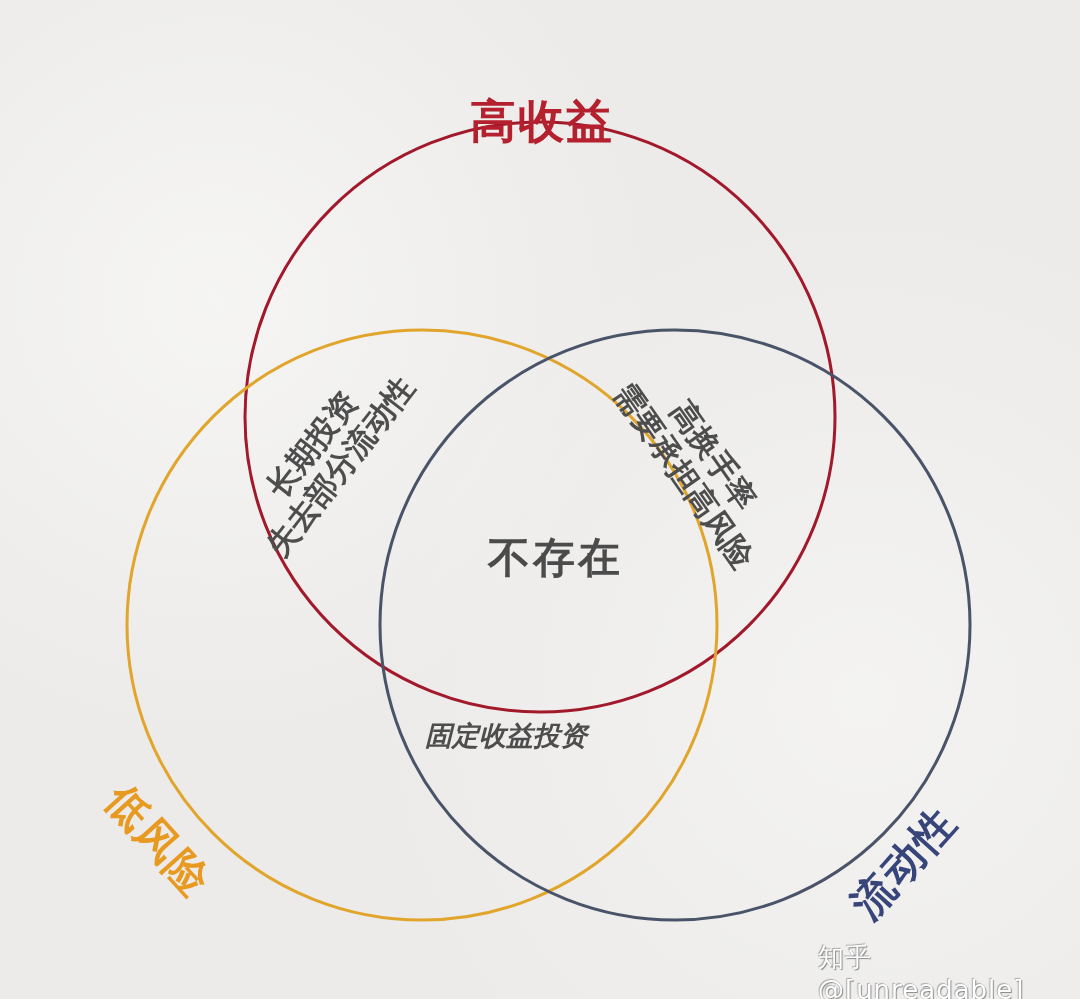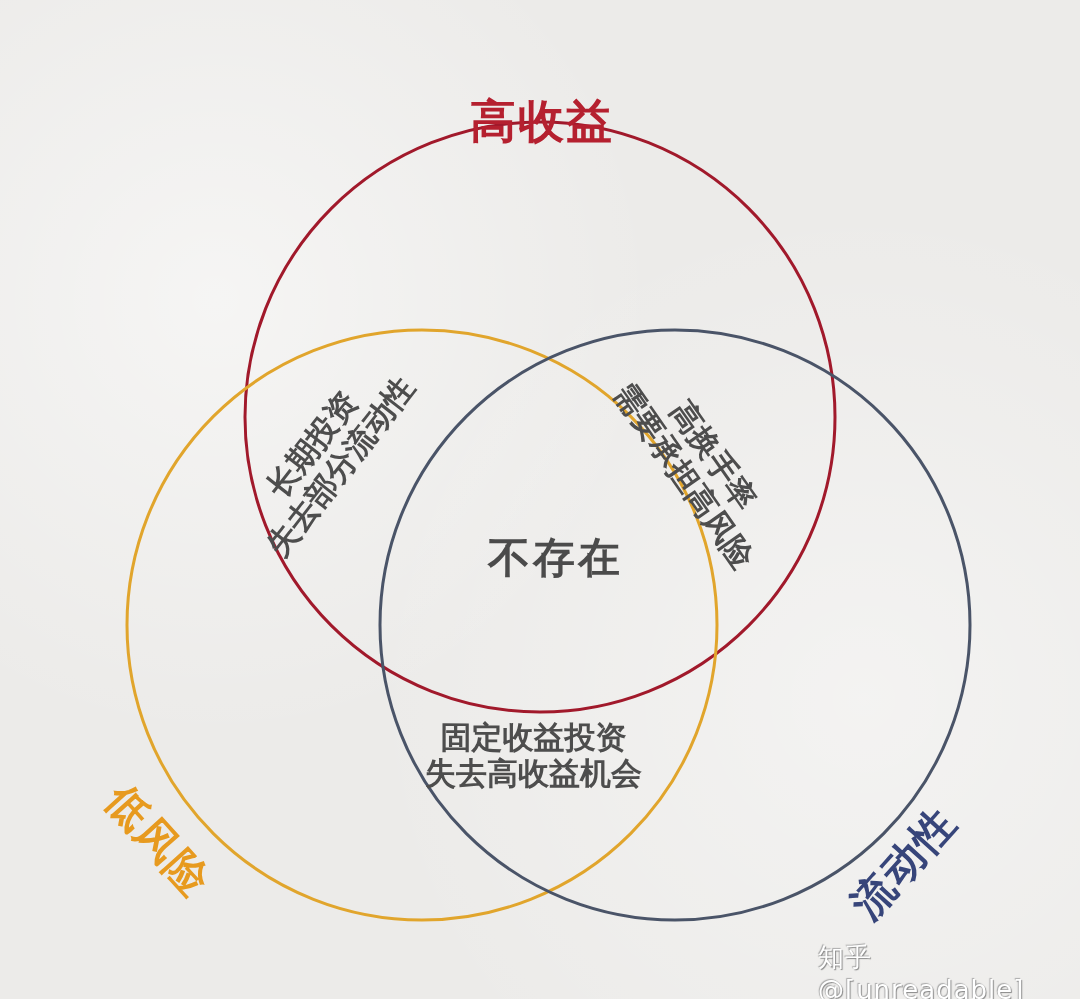--- a/index.html
+++ b/index.html
@@ -22,21 +22,21 @@
       transform-origin: center center; line-height: 1;
       font-family: "DejaVu Sans", sans-serif;
     }
     .title-top { left: 470px; top: 62px; font-size: 46px; color: #b5202f; letter-spacing: 2px; margin-top: 36px; }
     .title-left { left: 92px; top: 820px; font-size: 42px; color: #e79a1f; transform: rotate(48deg); letter-spacing: 2px; }
     .title-right { left: 838px; top: 842px; font-size: 42px; color: #37457a; transform: rotate(-48deg); letter-spacing: 2px; }
     .center { left: 460px; top: 537px; font-size: 42px; color: #4b4b4b; letter-spacing: 3px; margin-left: 28px; }
     .region { color: #4d4d4d; font-size: 31px; text-align: center; line-height: 1.15; }
     .region-lr { left: 218px; top: 420px; transform: rotate(-52deg); }
     .region-rl { left: 590px; top: 430px; transform: rotate(55deg); }
-    .region-bottom { left: 425px; top: 720px; font-size: 31px; }
+    .region-bottom { left: 425px; top: 720px; font-size: 27px; font-style: italic; }
     .watermark {
       position: absolute; left: 818px; top: 940px; font-size: 26px;
       color: #ffffff; text-shadow: 1px 1px 1px #888, -1px -1px 1px #aaa;
       letter-spacing: 1px;
     }
     .region div { display: block; }
   </style>
 </head>
 <body>
 
@@ -57,18 +57,17 @@
   <div>失去部分流动性</div>
 </div>
 
 <div class="label region region-rl">
   <div>高换手率</div>
   <div>需要承担高风险</div>
 </div>
 
 <div class="label region region-bottom">
   <div>固定收益投资</div>
-  <div>失去高收益机会</div>
 </div>
 
 <div class="label center">不存在</div>
 
 <div class="watermark">知乎 @[unreadable]</div>
 
 </body></html>

